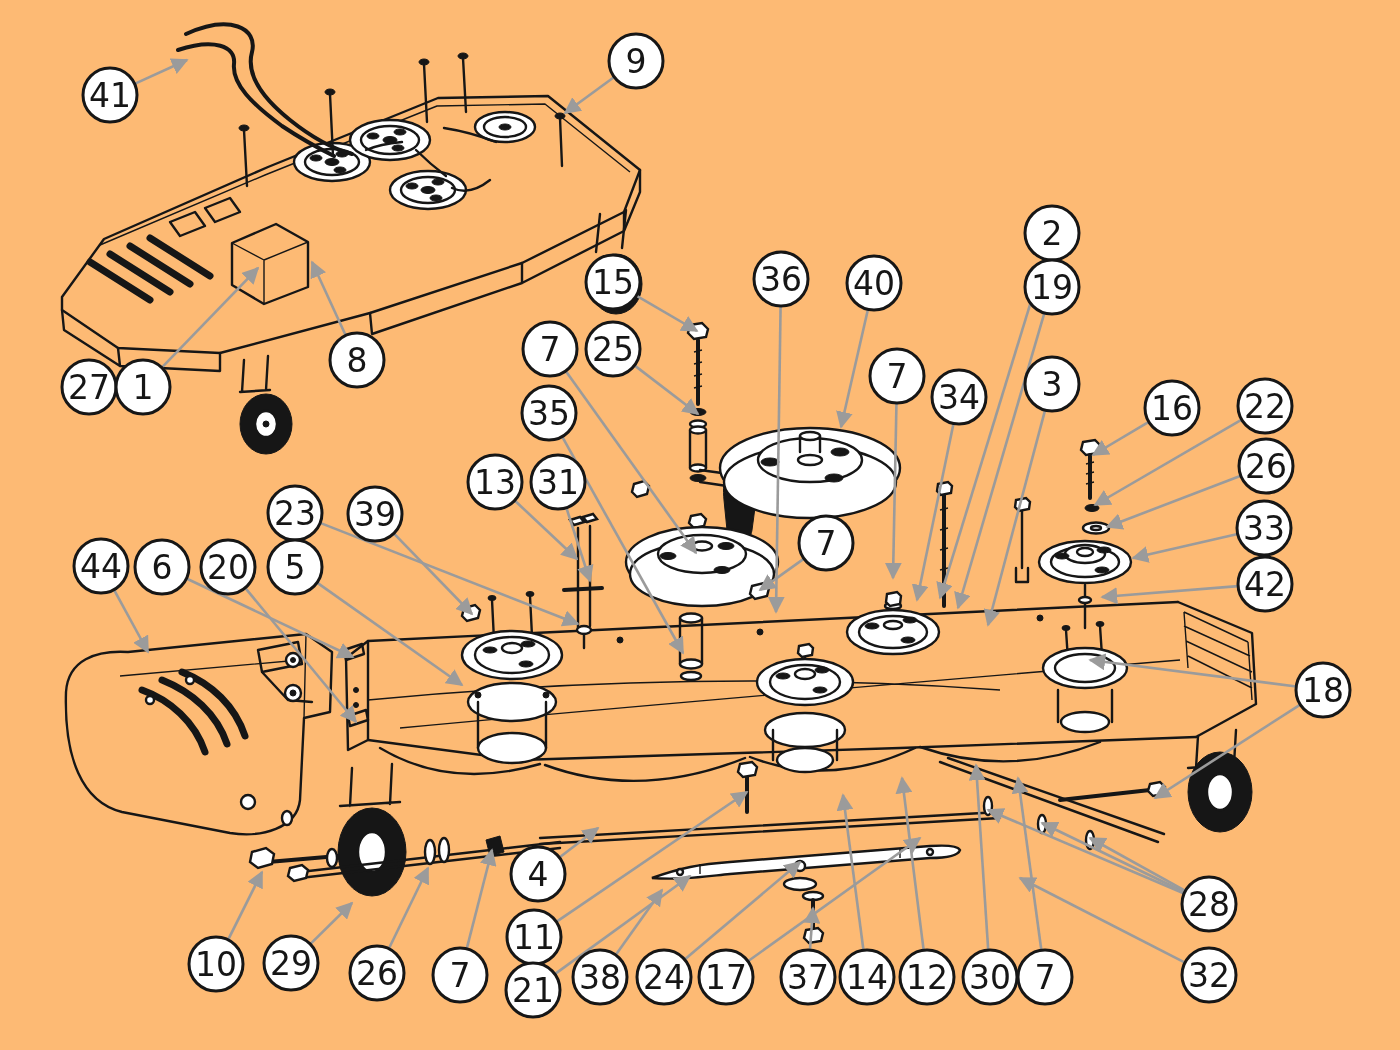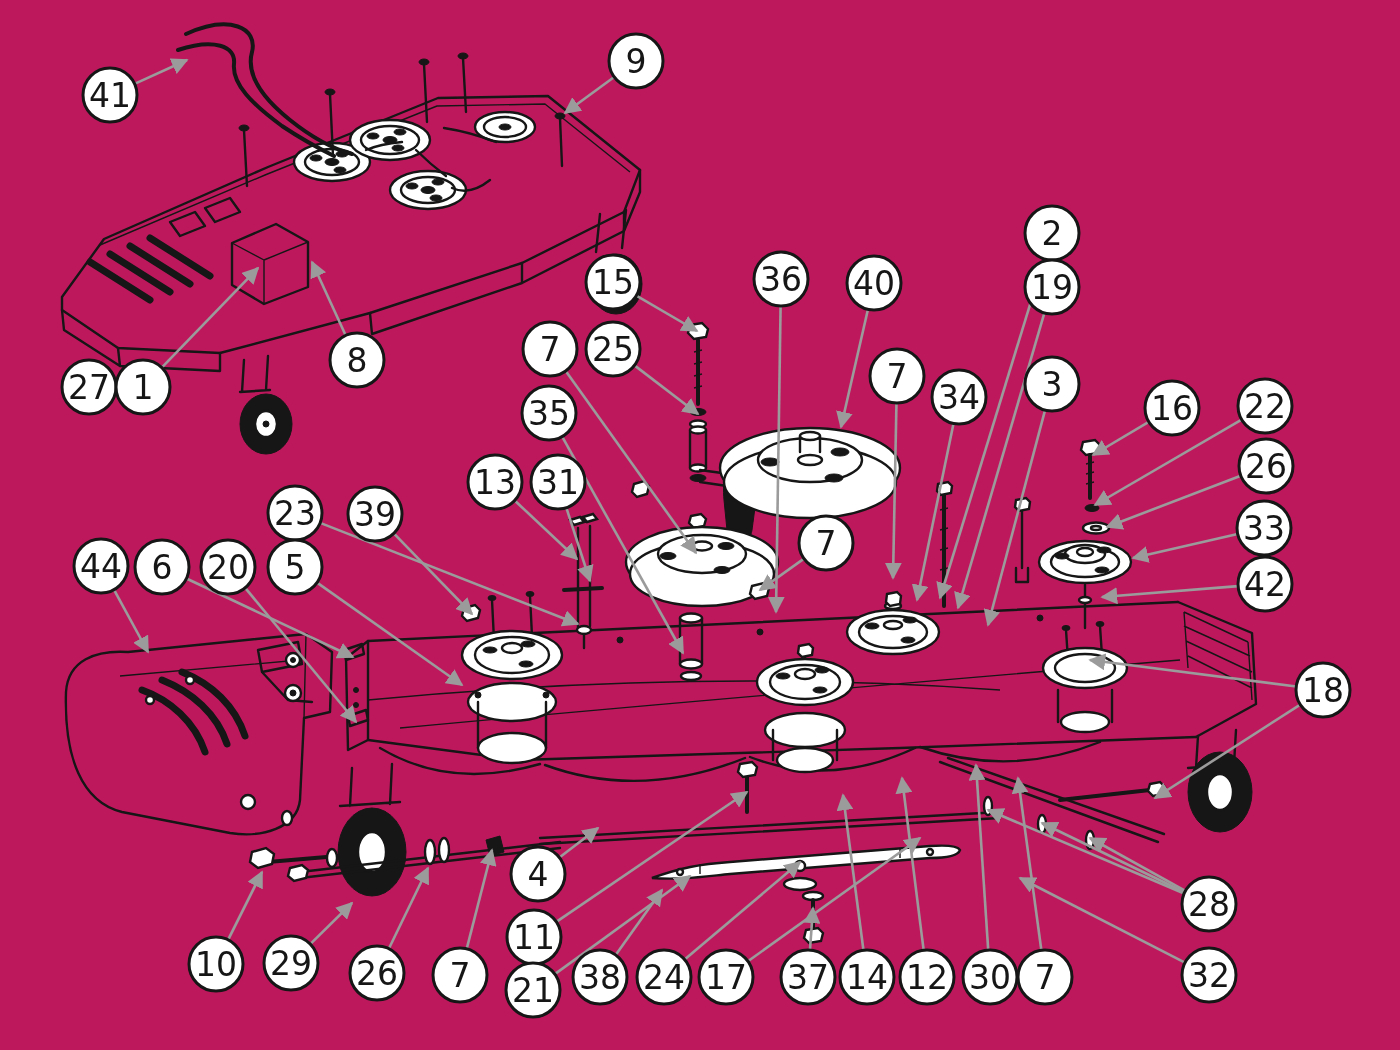--- a/index.html
+++ b/index.html
@@ -1,16 +1,16 @@
 <!DOCTYPE html>
 <html><head>
 <meta charset="utf-8">
 <style>
   html,body{margin:0;padding:0;background:#ffffff;}
-  .stage{position:relative;width:1400px;height:1050px;background:#be185d;overflow:hidden;
+  .stage{position:relative;width:1400px;height:1050px;background:#fdba74;overflow:hidden;
          font-family:"DejaVu Sans", sans-serif;}
   svg{display:block;}
   .ink   {stroke:#161616;fill:none;stroke-width:2.4;stroke-linejoin:round;stroke-linecap:round;}
   .thin  {stroke:#161616;fill:none;stroke-width:1.4;stroke-linejoin:round;}
   .thick {stroke:#161616;fill:none;stroke-width:4;stroke-linecap:round;}
   .dark  {stroke:#161616;fill:#161616;stroke-width:1;}
   .white {stroke:#161616;fill:#ffffff;stroke-width:2.4;}
   .stripe{stroke:#161616;fill:none;stroke-width:7;stroke-linecap:round;}
   .leader{stroke:#9b9b9b;stroke-width:2.6;fill:none;}
   .balloon{fill:#ffffff;stroke:#161616;}

